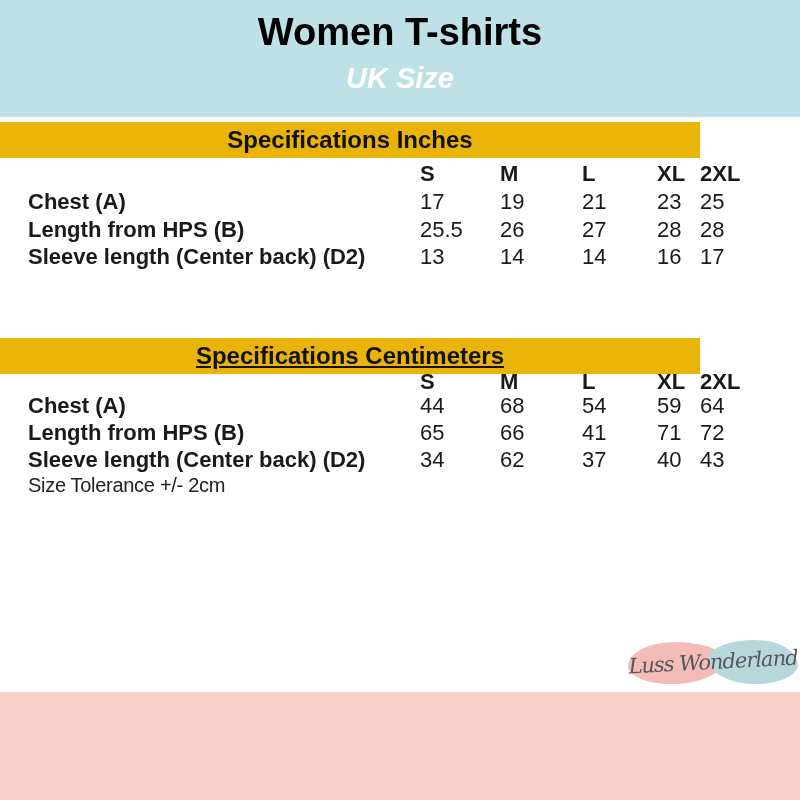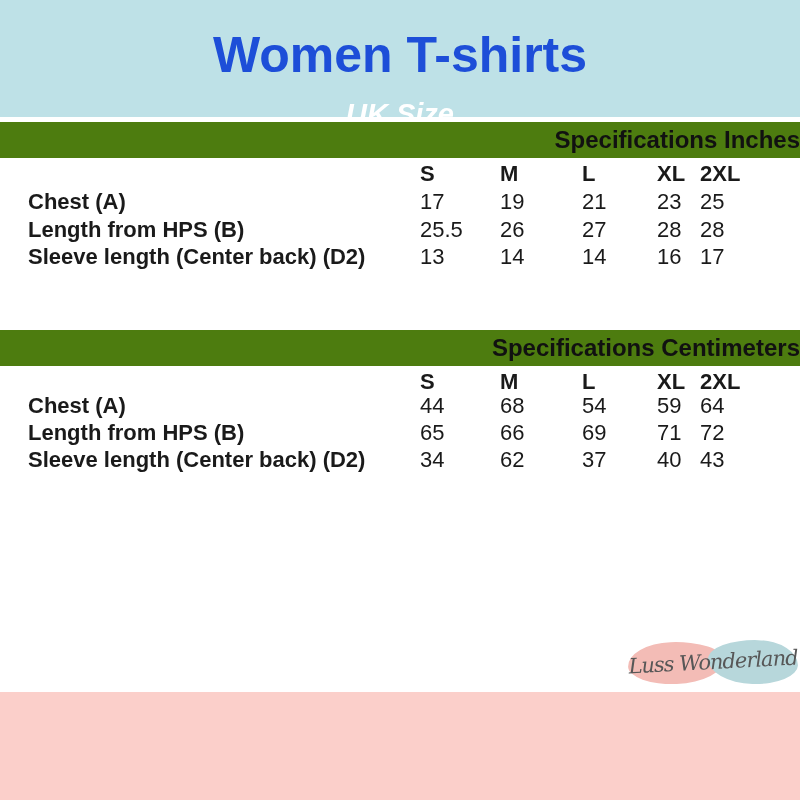--- a/index.html
+++ b/index.html
@@ -2,27 +2,27 @@
 <html><head>
 <meta charset="utf-8">
 <style>
   html,body{margin:0;padding:0;background:#ffffff;}
   .canvas{
     position:relative;width:800px;height:800px;overflow:hidden;
     background:#ffffff;font-family:"Liberation Sans",sans-serif;color:#1a1a1a;
   }
   
   .banner{position:absolute;left:0;top:0;width:800px;height:117px;background:#bee1e7;text-align:center;}
-  .banner-title{margin:16px;padding-top:12px;font-size:50px;font-weight:bold;color:#1d4ed8;letter-spacing:0px;line-height:1.1;}
+  .banner-title{margin:0;padding-top:12px;font-size:38px;font-weight:bold;color:#000000;letter-spacing:0px;line-height:1.1;}
   .banner-sub{margin:9px;font-size:29px;font-weight:bold;font-style:italic;color:#ffffff;line-height:1.1;}
   
-  .table-title{position:absolute;left:0;width:800px;height:36px;background:#4d7c0f;
-    text-align:right;font-size:24px;font-weight:bold;line-height:36px;color:#111;}
+  .table-title{position:absolute;left:0;width:700px;height:36px;background:#eab308;
+    text-align:center;font-size:24px;font-weight:bold;line-height:36px;color:#111;}
   .t1-title{top:122px;}
-  .t2-title{top:330px;}
+  .t2-title{top:338px;text-decoration:underline;}
   .trow{position:absolute;left:0;width:800px;height:28px;line-height:28px;font-size:22px;}
   .rlabel{position:absolute;left:28px;font-weight:bold;white-space:nowrap;}
   .cell{position:absolute;white-space:nowrap;}
   .c0{left:420px;} .c1{left:500px;} .c2{left:582px;} .c3{left:657px;} .c4{left:700px;}
   .thead .cell{font-weight:bold;}
   .note{position:absolute;left:28px;top:474px;font-size:20px;letter-spacing:-0.3px;color:#222;}
   
   .shirt-wrap{position:absolute;left:268px;top:472px;width:250px;height:220px;}
   
   .logo{position:absolute;left:626px;top:634px;width:174px;height:56px;}
@@ -93,32 +93,33 @@
     <span class="cell c0">44</span>
     <span class="cell c1">68</span>
     <span class="cell c2">54</span>
     <span class="cell c3">59</span>
     <span class="cell c4">64</span>
   </div>
   <div class="trow" style="top:419px">
     <span class="rlabel">Length from HPS (B)</span>
     <span class="cell c0">65</span>
     <span class="cell c1">66</span>
-    <span class="cell c2">69</span>
+    <span class="cell c2">41</span>
     <span class="cell c3">71</span>
     <span class="cell c4">72</span>
   </div>
   <div class="trow" style="top:446px">
     <span class="rlabel">Sleeve length (Center back) (D2)</span>
     <span class="cell c0">34</span>
     <span class="cell c1">62</span>
     <span class="cell c2">37</span>
     <span class="cell c3">40</span>
     <span class="cell c4">43</span>
   </div>
+  <div class="note">Size Tolerance +/- 2cm</div>
 
 
   <div class="logo">
     <div class="blob blob-pink"></div>
     <div class="blob blob-blue"></div>
     <div class="logo-text">Luss Wonderland</div>
   </div>
 
   <div class="footer-band"></div>
 

